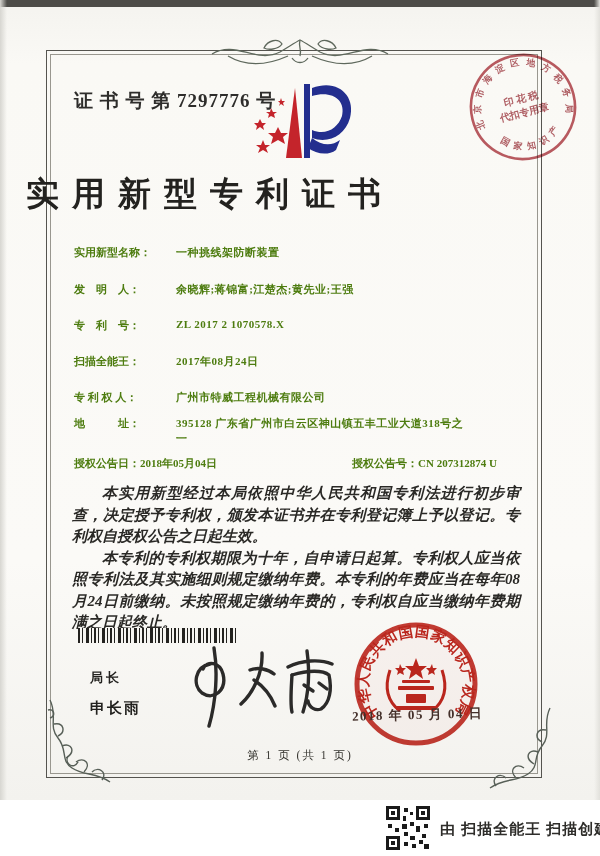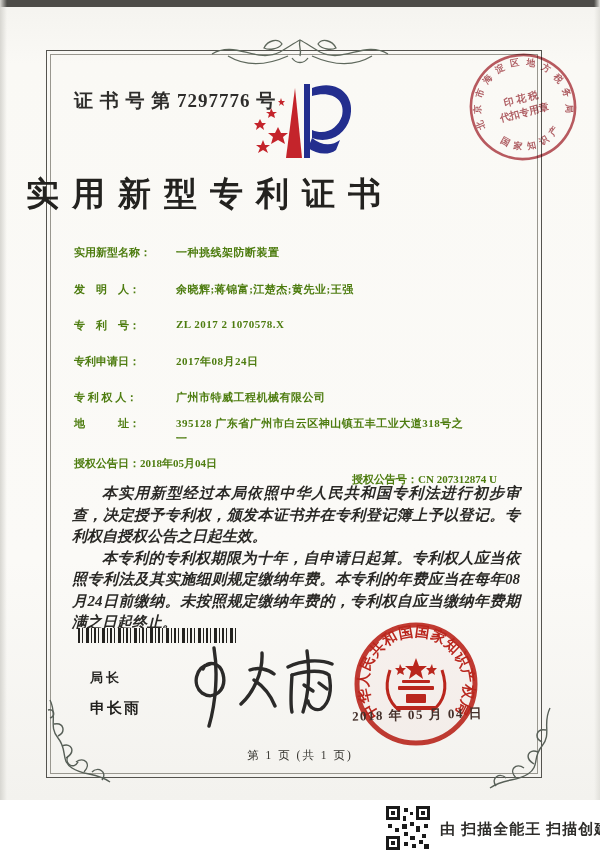--- a/index.html
+++ b/index.html
@@ -18,21 +18,21 @@
          font-size:33px;font-weight:700;color:#23221f;letter-spacing:13px;text-indent:13px;padding-left:13px;}
   .fields{position:absolute;left:74px;top:245px;width:452px;}
   .frow{display:flex;align-items:flex-start;font-size:11px;font-weight:700;color:#4d7c0f;margin-bottom:0;}
   .frow .lbl{flex:0 0 102px;white-space:nowrap;}
   .frow .val{letter-spacing:.5px;}
   .r0{position:absolute;top:0;}  .r1{position:absolute;top:37px;}
   .r2{position:absolute;top:73px;} .r3{position:absolute;top:109px;}
   .r4{position:absolute;top:145px;} .r5{position:absolute;top:171px;}
   .grant{position:absolute;top:211px;width:470px;display:flex;}
   .grant .left{white-space:nowrap;}
-  .grant .right{position:absolute;left:278px;white-space:nowrap;margin-top:16px;}
+  .grant .right{position:absolute;left:278px;white-space:nowrap;}
   .paras{position:absolute;left:72px;top:483px;width:448px;font-size:15px;line-height:21.5px;
          color:#2a2926;font-style:italic;font-weight:600;text-align:justify;}
   .paras p{margin:0;text-indent:2em;}
   .barcode{position:absolute;left:78px;top:628px;width:158px;height:15px;
      background:repeating-linear-gradient(90deg,#23221f 0px,#23221f 2px,#f6f5f1 2px,#f6f5f1 4px,#23221f 4px,#23221f 5px,#f6f5f1 5px,#f6f5f1 8px,#23221f 8px,#23221f 11px,#f6f5f1 11px,#f6f5f1 13px,#23221f 13px,#23221f 14px,#f6f5f1 14px,#f6f5f1 16px);}
   .signer-title{position:absolute;left:90px;top:669px;font-size:13px;font-weight:700;color:#23221f;letter-spacing:3px;font-family:Liberation Mono, monospace;}
   .signer-name{position:absolute;left:90px;top:699px;font-size:15px;font-weight:700;color:#23221f;letter-spacing:2px;}
   .signature{position:absolute;left:180px;top:640px;}
   .seal{position:absolute;left:350px;top:618px;mix-blend-mode:multiply;}
   .seal-date{position:absolute;left:352px;top:706px;font-size:13px;font-weight:700;color:#44302a;
@@ -108,21 +108,21 @@
     </div>
     <div class="frow r1">
       <span class="lbl">发　明　人：</span>
       <span class="val">余晓辉;蒋锦富;江楚杰;黄先业;王强</span>
     </div>
     <div class="frow r2">
       <span class="lbl">专　利　号：</span>
       <span class="val">ZL 2017 2 1070578.X</span>
     </div>
     <div class="frow r3">
-      <span class="lbl">专利申请日：</span>
+      <span class="lbl">扫描全能王：</span>
       <span class="val">2017年08月24日</span>
     </div>
     <div class="frow r4">
       <span class="lbl">专 利 权 人：</span>
       <span class="val">广州市特威工程机械有限公司</span>
     </div>
     <div class="frow r5">
       <span class="lbl">地　　　址：</span>
       <span class="val">
         <span>395128 广东省广州市白云区神山镇五丰工业大道318号之</span><br>

